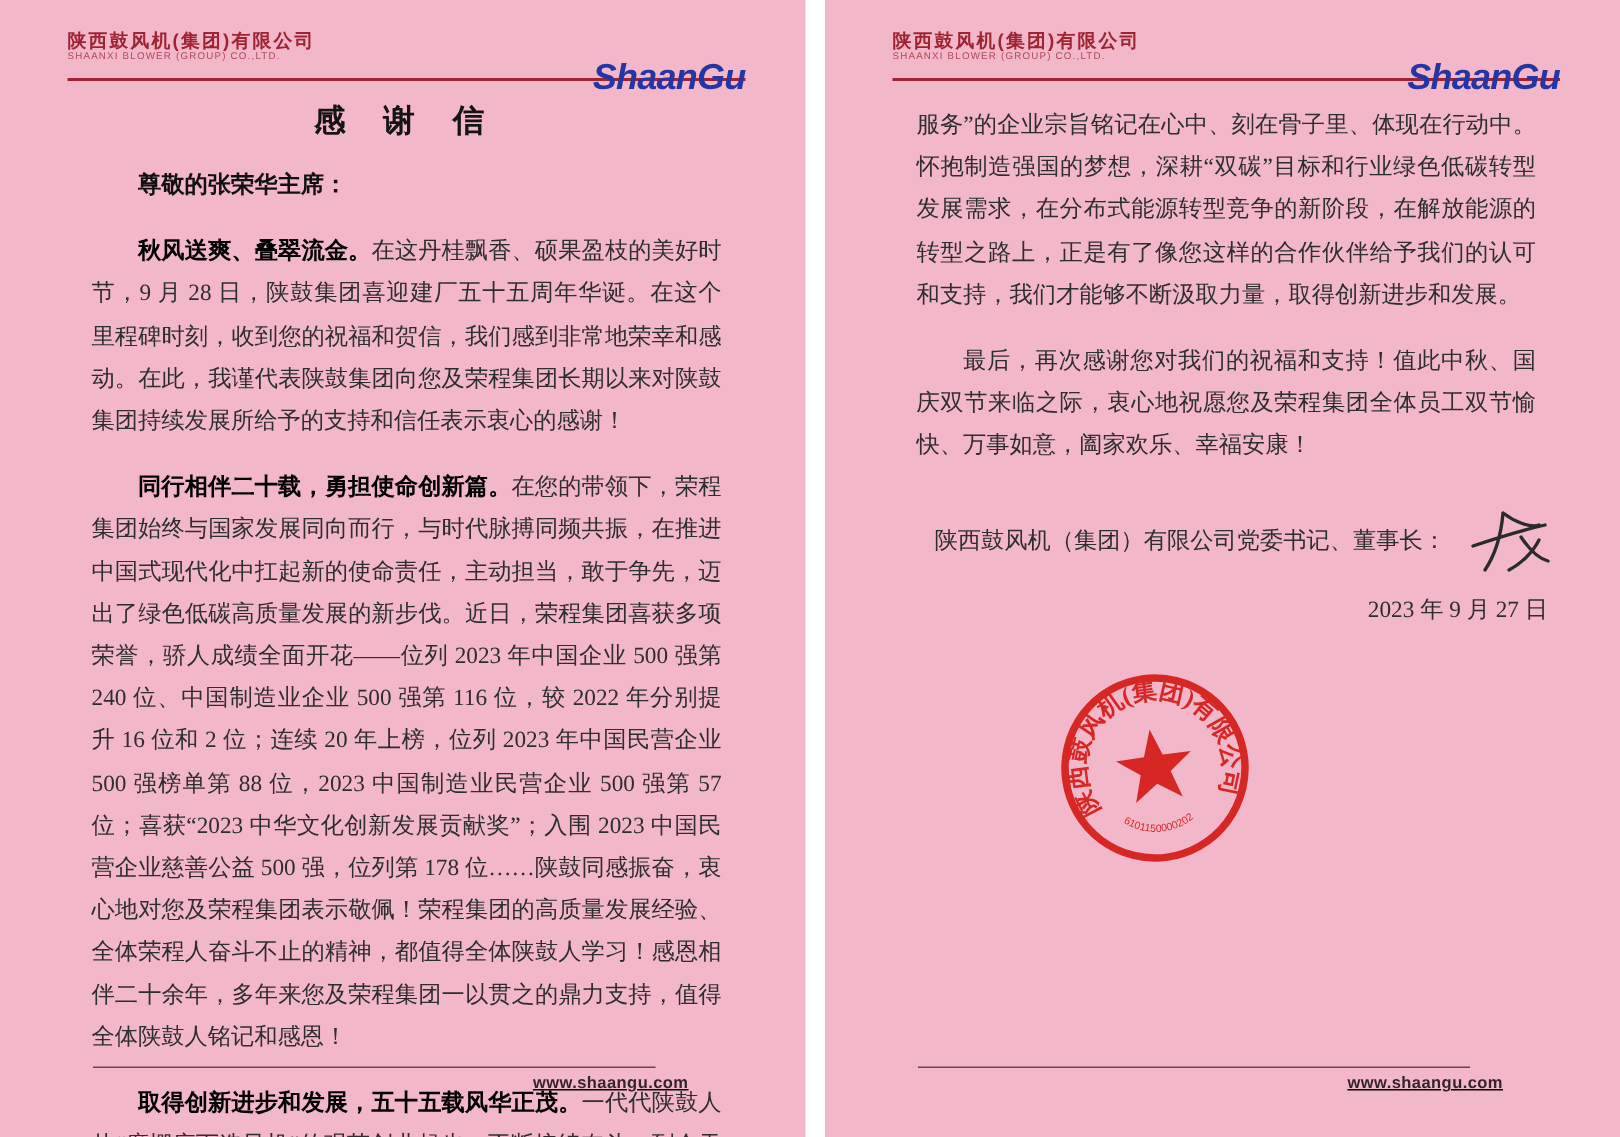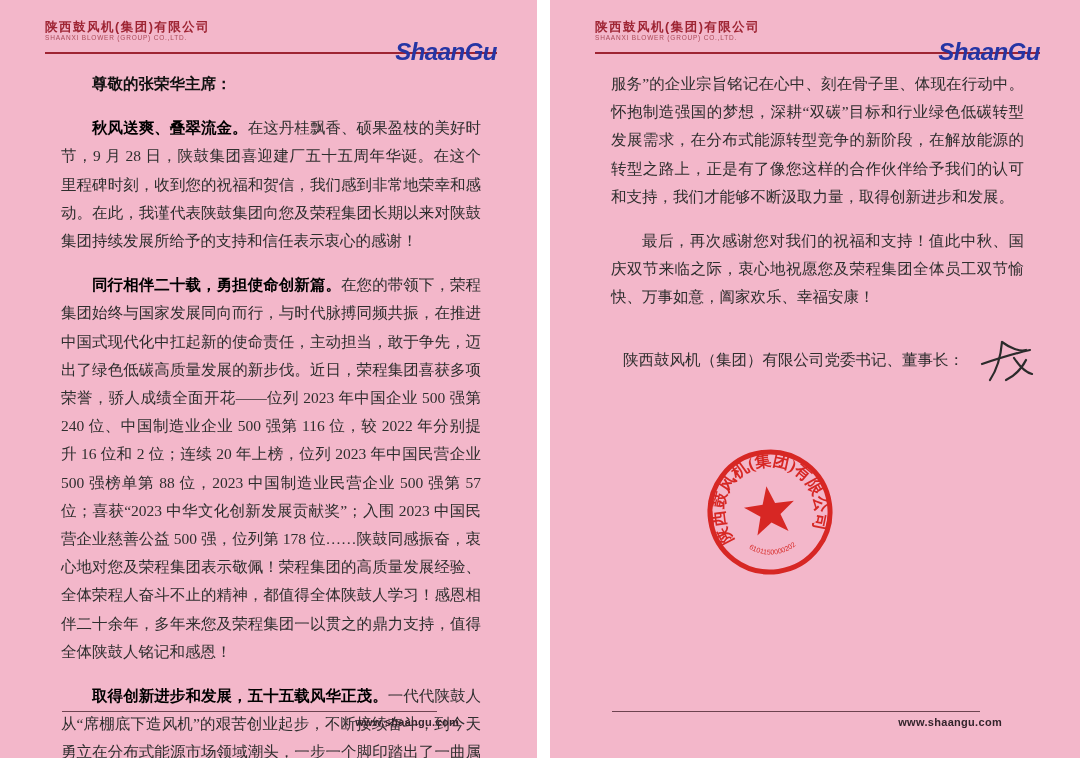--- a/index.html
+++ b/index.html
@@ -50,21 +50,21 @@
     margin-top:22px;font-size:15.5px;color:#2e2e2e;white-space:nowrap;
   }
   .sig-svg{width:72px;height:54px;margin-left:4px;}
   .date-row{text-align:right;font-size:15.5px;color:#2e2e2e;margin-top:8px;padding-right:8px;}
   
   .stamp{
     position:absolute;left:154px;top:446px;width:132px;height:132px;
     mix-blend-mode:multiply;opacity:0.92;transform:rotate(-8deg);
   }
   
-  .ftr{position:absolute;left:62px;right:100px;bottom:30px;}
+  .ftr{position:absolute;left:62px;right:100px;bottom:30px;text-decoration:underline;}
   .ftr-rule{border:none;border-top:1.5px solid #6d4350;margin:0;}
   .ftr-url{
     text-align:right;margin-right:-22px;padding-top:4px;
     font-family:"Liberation Sans","DejaVu Sans",sans-serif;
     font-size:11px;font-weight:bold;color:#33242b;letter-spacing:0.3px;
   }
 </style>
 </head>
 <body>
 
@@ -73,20 +73,21 @@
   <div class="page left">
     <div class="hdr">
       <div>
         <div class="logo-cn">陕西鼓风机(集团)有限公司</div>
         <div class="logo-en">SHAANXI BLOWER (GROUP) CO.,LTD.</div>
       </div>
       <div class="brand">ShaanGu</div>
     </div>
     <hr class="hdr-rule">
 
+    <div class="title">感 谢 信</div>
 
     <div class="body">
       <p class="salutation">尊敬的张荣华主席：</p>
       <p><span class="lead">秋风送爽、叠翠流金。</span><span>在这丹桂飘香、硕果盈枝的美好时节，9 月 28 日，陕鼓集团喜迎建厂五十五周年华诞。在这个里程碑时刻，收到您的祝福和贺信，我们感到非常地荣幸和感动。在此，我谨代表陕鼓集团向您及荣程集团长期以来对陕鼓集团持续发展所给予的支持和信任表示衷心的感谢！</span></p>
       <p><span class="lead">同行相伴二十载，勇担使命创新篇。</span><span>在您的带领下，荣程集团始终与国家发展同向而行，与时代脉搏同频共振，在推进中国式现代化中扛起新的使命责任，主动担当，敢于争先，迈出了绿色低碳高质量发展的新步伐。近日，荣程集团喜获多项荣誉，骄人成绩全面开花——位列 2023 年中国企业 500 强第 240 位、中国制造业企业 500 强第 116 位，较 2022 年分别提升 16 位和 2 位；连续 20 年上榜，位列 2023 年中国民营企业 500 强榜单第 88 位，2023 中国制造业民营企业 500 强第 57 位；喜获“2023 中华文化创新发展贡献奖”；入围 2023 中国民营企业慈善公益 500 强，位列第 178 位……陕鼓同感振奋，衷心地对您及荣程集团表示敬佩！荣程集团的高质量发展经验、全体荣程人奋斗不止的精神，都值得全体陕鼓人学习！感恩相伴二十余年，多年来您及荣程集团一以贯之的鼎力支持，值得全体陕鼓人铭记和感恩！</span></p>
       <p><span class="lead">取得创新进步和发展，五十五载风华正茂。</span><span>一代代陕鼓人从“席棚底下造风机”的艰苦创业起步，不断接续奋斗，到今天勇立在分布式能源市场领域潮头，一步一个脚印踏出了一曲属于陕鼓的奋斗之歌。多年来，陕鼓始终锚定用户的需求及需求变化，将“全心全意为用户</span></p>
     </div>
 
     <div class="ftr">
       <hr class="ftr-rule">
@@ -112,20 +113,21 @@
     <div class="sig-row">
       <span>陕西鼓风机（集团）有限公司党委书记、董事长：</span>
       <svg class="sig-svg" viewBox="0 0 72 54">
         <g fill="none" stroke="#2b2b2b" stroke-width="2.2" stroke-linecap="round">
           <path d="M14,30 C26,26 44,20 62,16"></path>
           <path d="M34,8 C33,20 30,34 22,46 M34,8 C42,14 52,18 58,16"></path>
           <path d="M46,24 C50,30 56,38 64,40 M58,26 C54,34 46,42 38,46"></path>
         </g>
       </svg>
     </div>
+    <div class="date-row">2023 年 9 月 27 日</div>
 
     <svg class="stamp" viewBox="0 0 132 132">
       <defs>
         <path id="ringTop" d="M 26.2,89 A 46,46 0 1 1 105.8,89"></path>
         <path id="ringBottom" d="M 40,99 A 40,40 0 0 0 92,99"></path>
       </defs>
       <circle cx="66" cy="66" r="60" fill="none" stroke="#e0251b" stroke-width="5"></circle>
       <polygon fill="#e0251b" points="66,40 72.3,57.8 91.2,58.1 76.1,69.4 81.7,87.4 66,76.6 50.3,87.4 55.9,69.4 40.8,58.1 59.7,57.8"></polygon>
       <text font-size="16.5" font-weight="bold" fill="#e0251b" font-family="Liberation Serif, DejaVu Serif, serif">
         <textPath href="#ringTop">陕西鼓风机(集团)有限公司</textPath>

